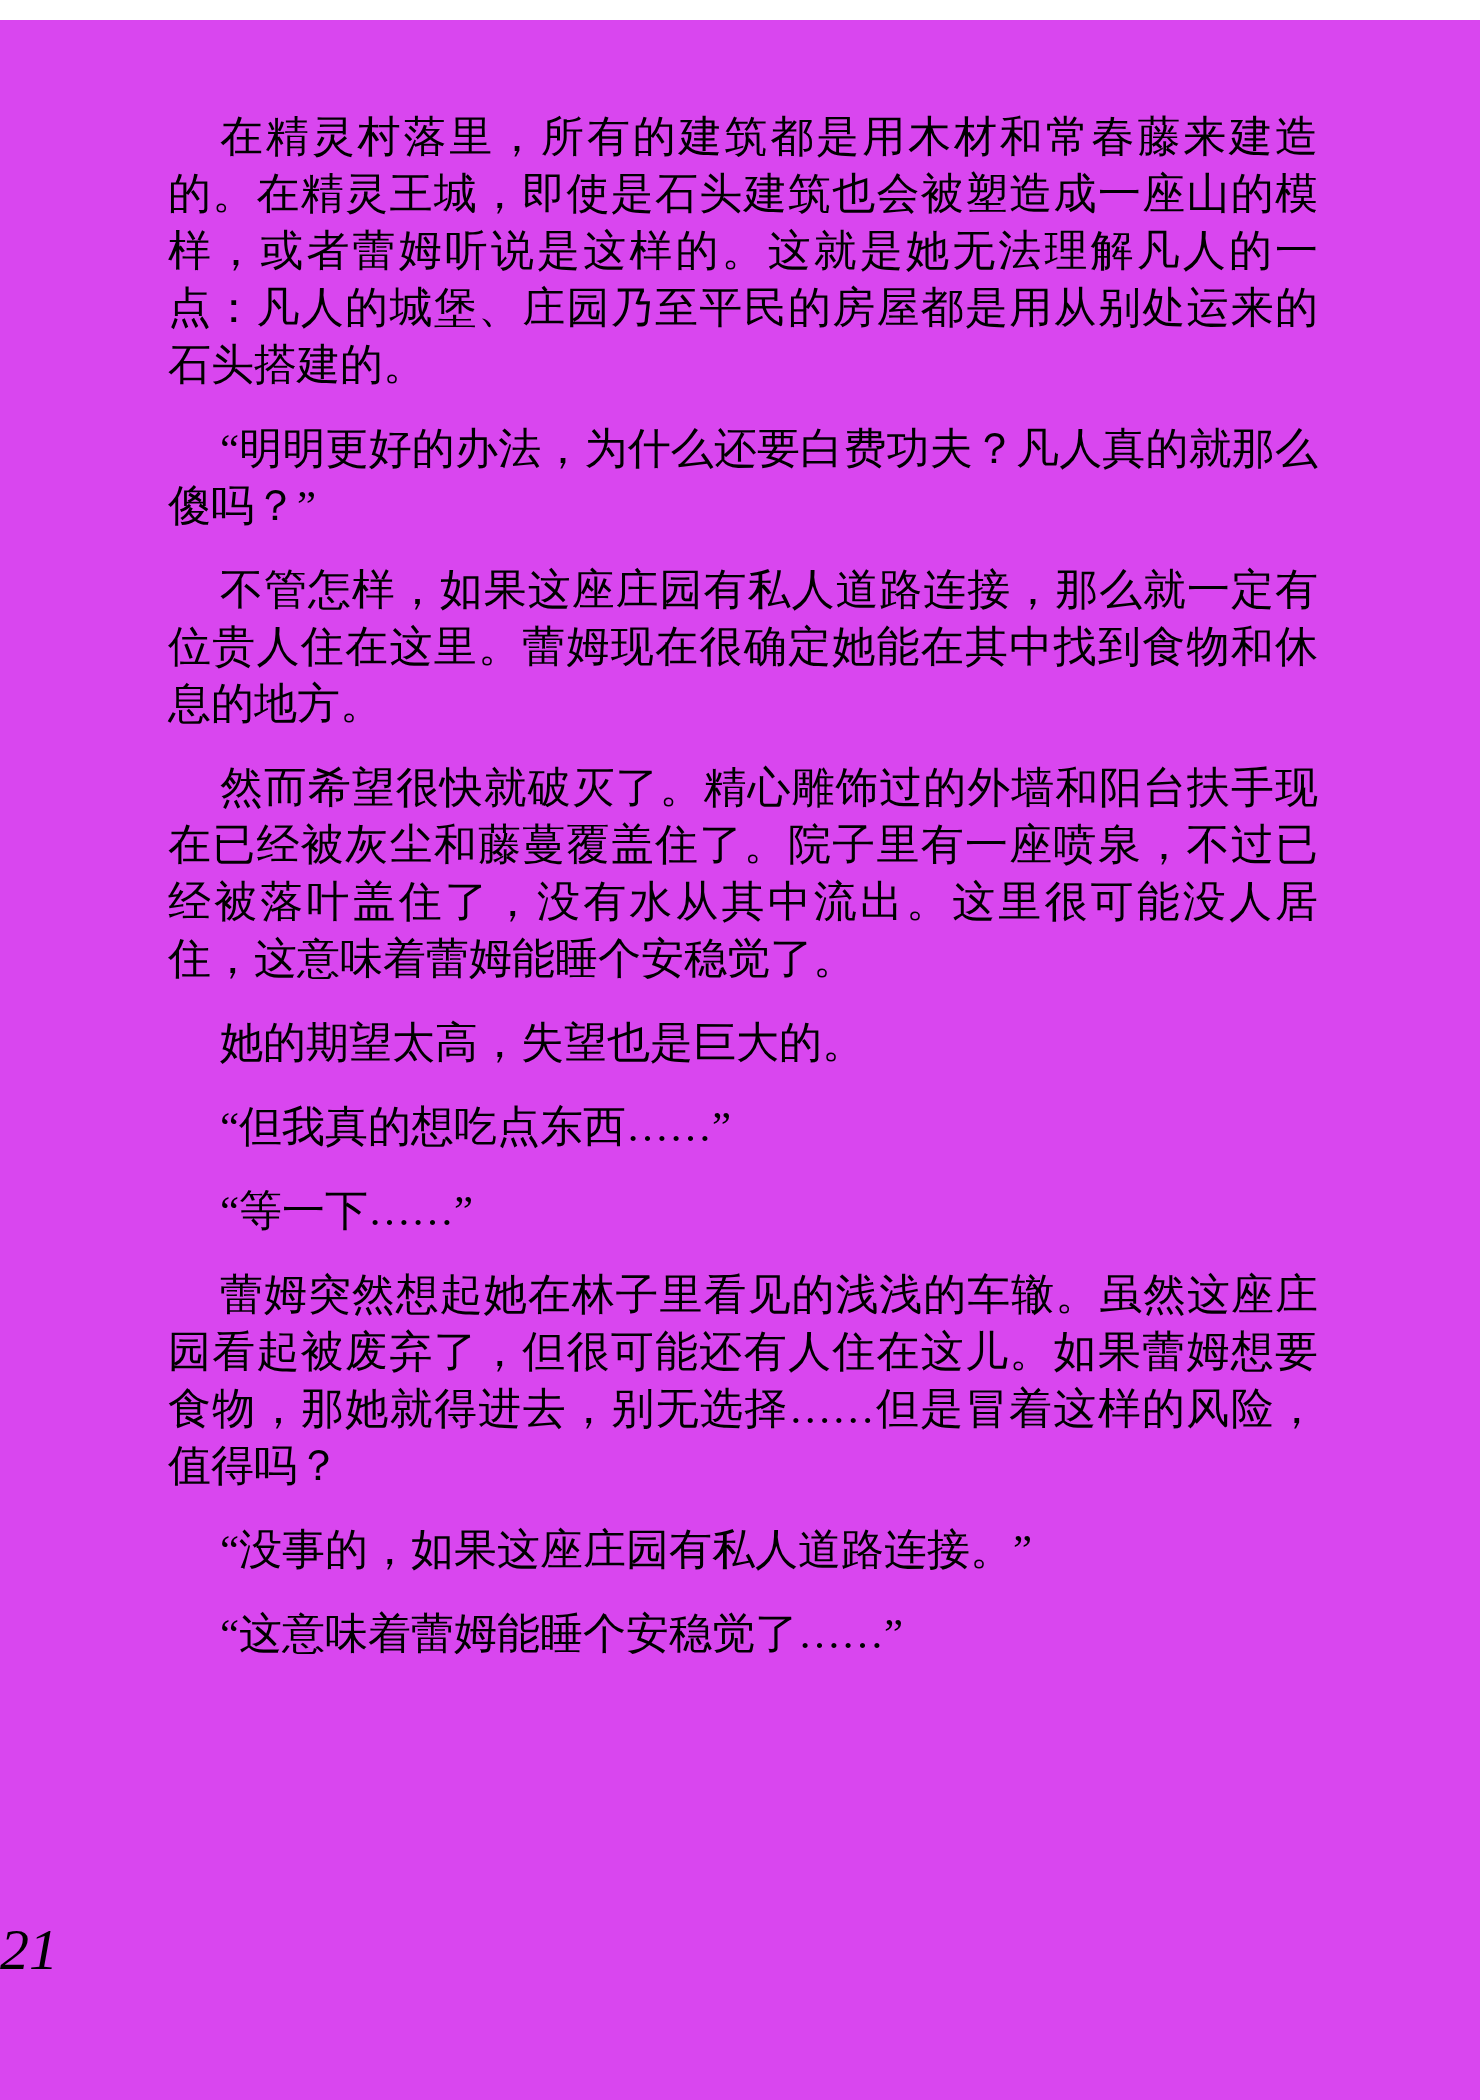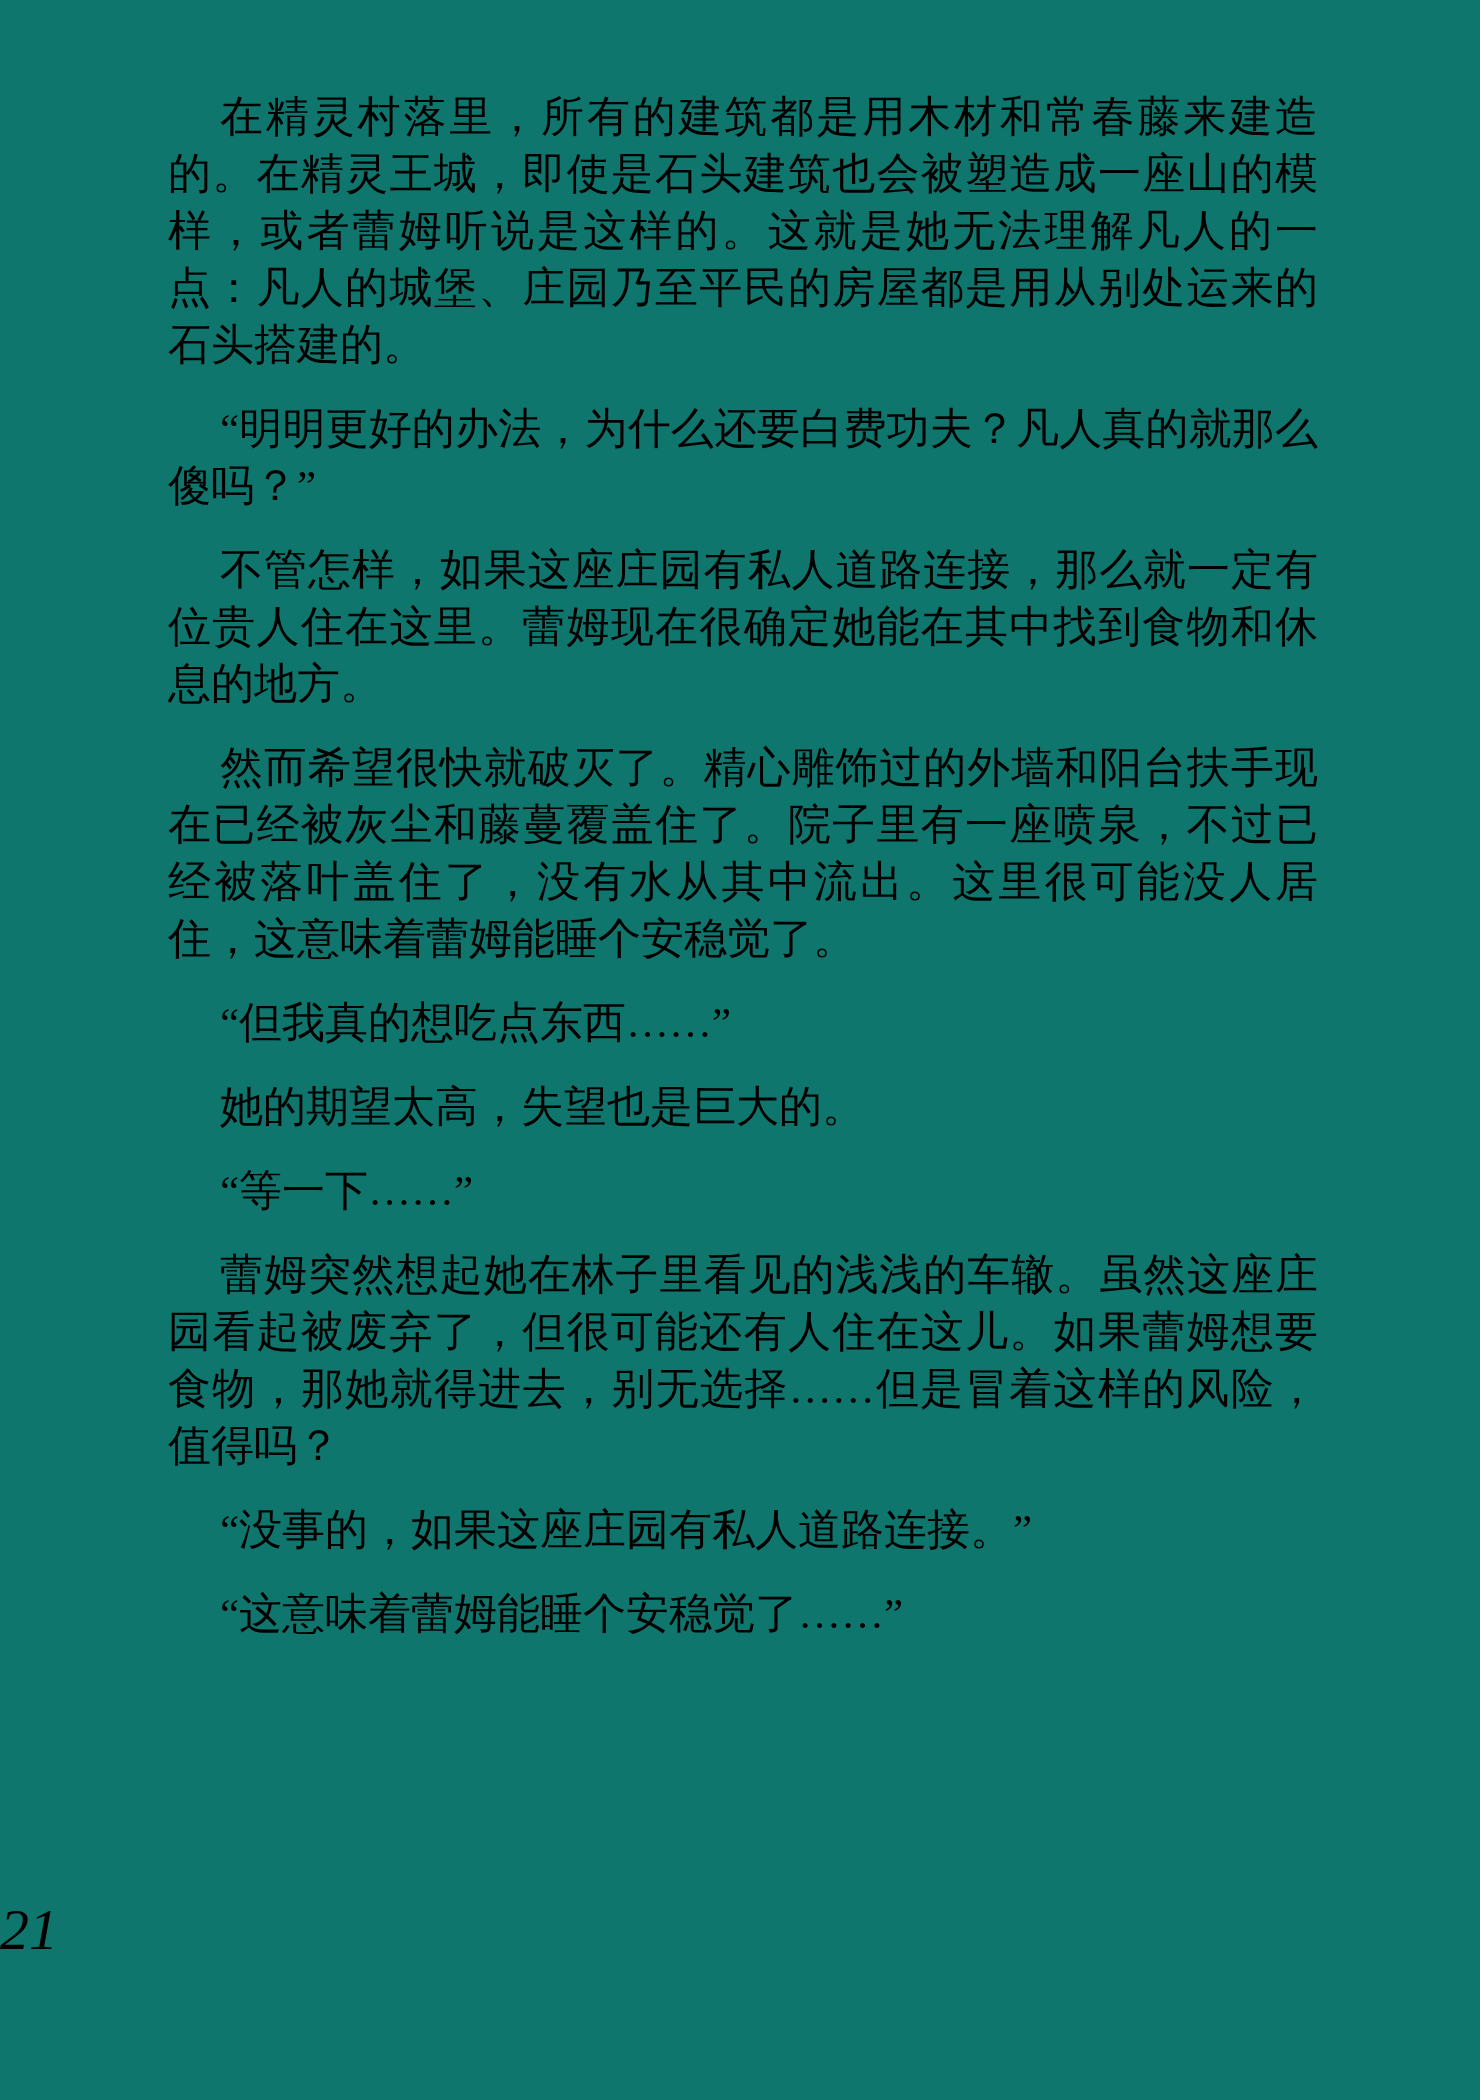--- a/index.html
+++ b/index.html
@@ -7,21 +7,22 @@
     width: 1480px;
     height: 2100px;
     background: #ffffff;
     position: relative;
     color: #000000;
     font-family: "Liberation Serif", "DejaVu Serif", serif;
   }
   .page {
     position: absolute;
     inset: 0;
-    background: #0f766e;
+    background: #d946ef;
+    margin-top: 20px;
   }
   .content {
     position: absolute;
     left: 168px;
     top: 88px;
     width: 1150px;
   }
   .para {
     font-size: 43px;
     line-height: 57px;
@@ -47,21 +48,21 @@
 </style>
 </head>
 <body>
 
 <main class="page">
   <section class="content" id="paragraphs">
       <p class="para"><span>在精灵村落里，所有的建筑都是用木材和常春藤来建造的。在精灵王城，即使是石头建筑也会被塑造成一座山的模样，或者蕾姆听说是这样的。这就是她无法理解凡人的一点：凡人的城堡、庄园乃至平民的房屋都是用从别处运来的石头搭建的。</span></p>
       <p class="para"><span>“明明更好的办法，为什么还要白费功夫？凡人真的就那么傻吗？”</span></p>
       <p class="para"><span>不管怎样，如果这座庄园有私人道路连接，那么就一定有位贵人住在这里。蕾姆现在很确定她能在其中找到食物和休息的地方。</span></p>
       <p class="para"><span>然而希望很快就破灭了。精心雕饰过的外墙和阳台扶手现在已经被灰尘和藤蔓覆盖住了。院子里有一座喷泉，不过已经被落叶盖住了，没有水从其中流出。这里很可能没人居住，这意味着蕾姆能睡个安稳觉了。</span></p>
+      <p class="para"><span>她的期望太高，失望也是巨大的。</span></p>
       <p class="para"><span>“但我真的想吃点东西……”</span></p>
-      <p class="para"><span>她的期望太高，失望也是巨大的。</span></p>
       <p class="para"><span>“等一下……”</span></p>
       <p class="para"><span>蕾姆突然想起她在林子里看见的浅浅的车辙。虽然这座庄园看起被废弃了，但很可能还有人住在这儿。如果蕾姆想要食物，那她就得进去，别无选择……但是冒着这样的风险，值得吗？</span></p>
       <p class="para"><span>“没事的，如果这座庄园有私人道路连接。”</span></p>
       <p class="para"><span>“这意味着蕾姆能睡个安稳觉了……”</span></p>
     </section>
   <div class="pagenum">21</div>
 </main>
 
 </body></html>

